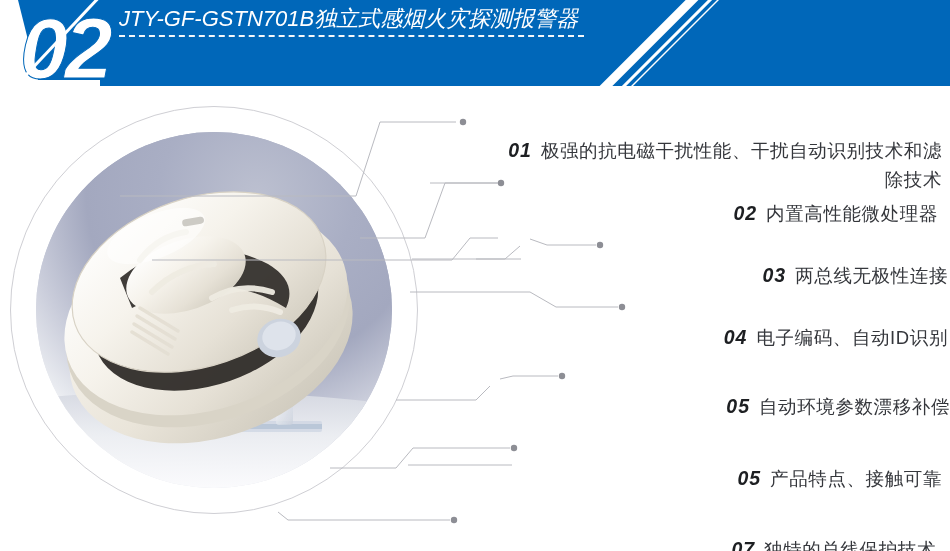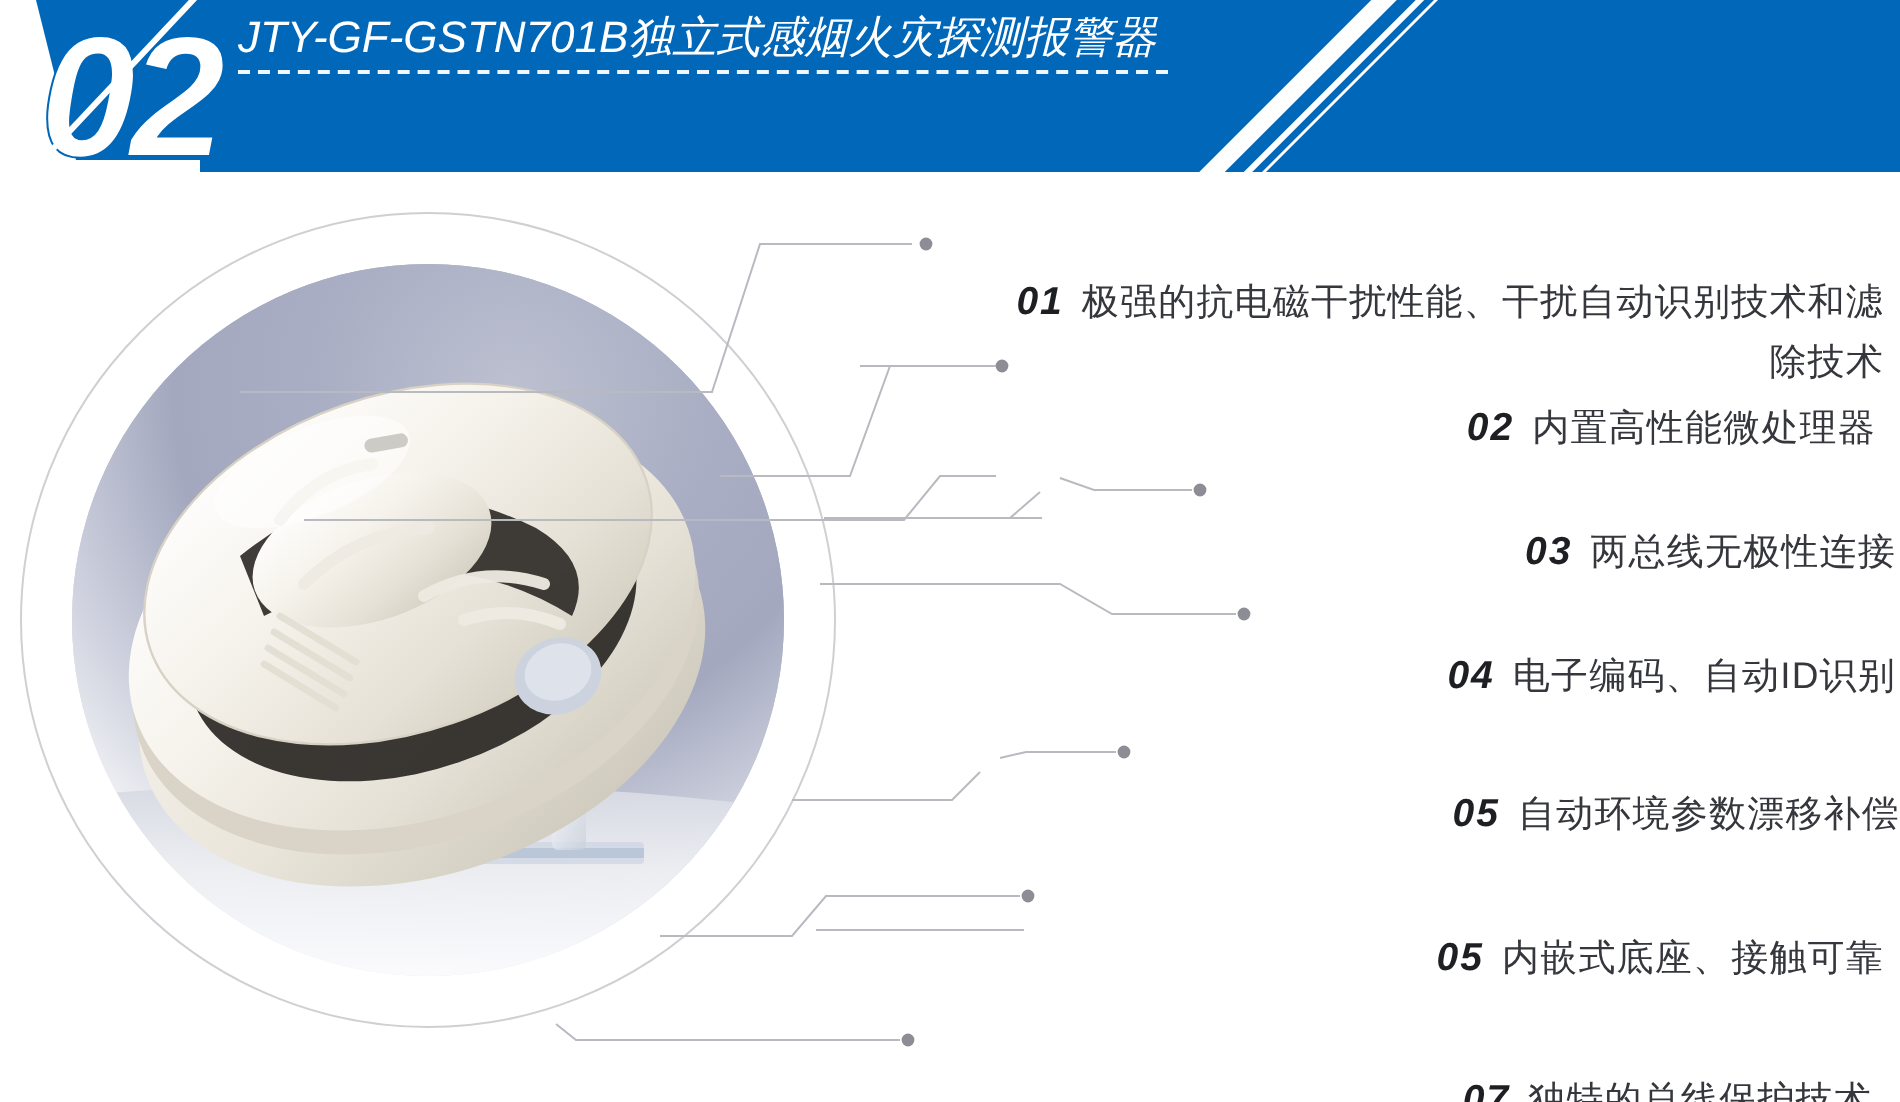--- a/index.html
+++ b/index.html
@@ -305,20 +305,20 @@
     <div class="feature f03">
       <span class="num">03</span><span>两总线无极性连接</span>
     </div>
     <div class="feature f04">
       <span class="num">04</span><span>电子编码、自动ID识别</span>
     </div>
     <div class="feature f05">
       <span class="num">05</span><span>自动环境参数漂移补偿</span>
     </div>
     <div class="feature f06">
-      <span class="num">05</span><span>内嵌式底座、接触可靠</span>
+      <span class="num">05</span><span>产品特点、接触可靠</span>
     </div>
     <div class="feature f07">
       <span class="num">07</span><span>独特的总线保护技术</span>
     </div>
   </div>
 
 </div>
 
 </body></html>

